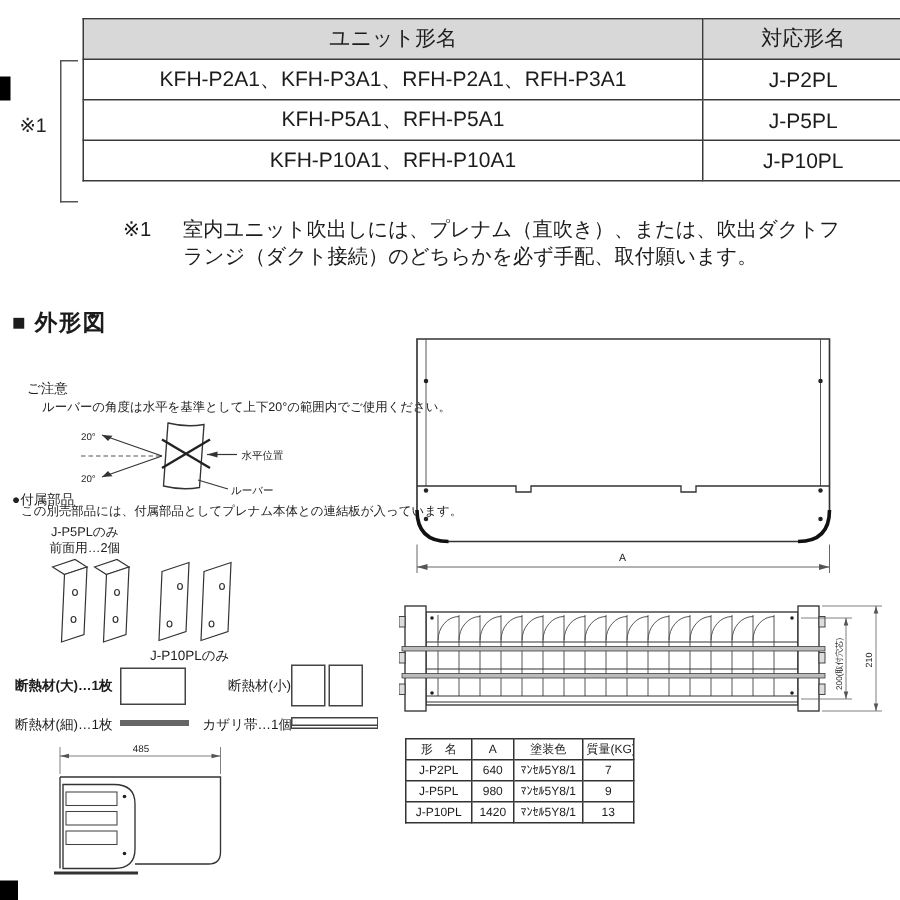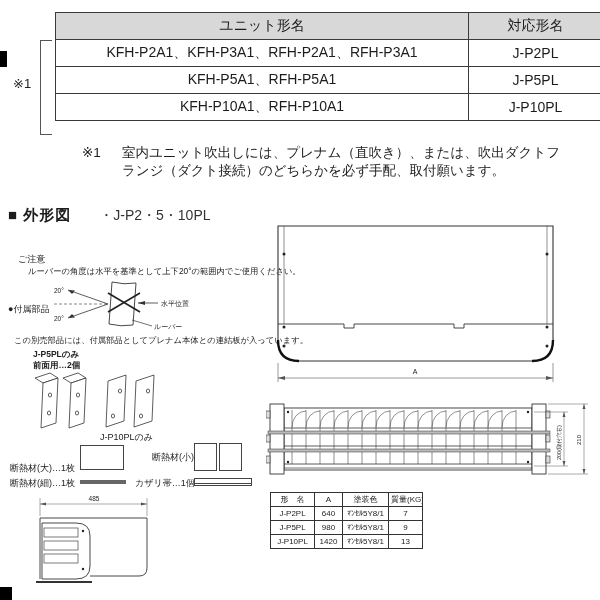--- a/index.html
+++ b/index.html
@@ -27,23 +27,23 @@
   #note .body{flex:1;}
   
   #section-heading{left:8px;top:206px;display:flex;align-items:baseline;font-size:15px;}
   #section-heading .title{font-weight:bold;letter-spacing:1px;}
   #section-heading .subtitle{margin-left:28px;font-size:14px;color:#333;}
   
   .tiny{font-size:9px;color:#222;line-height:1.25;}
   .tiny2{font-size:8.5px;color:#222;line-height:1.3;}
   #caution-title{left:18px;top:254px;}
   #caution-text{left:28px;top:266px;width:235px;white-space:nowrap;font-size:8.3px;}
-  #accessories-title{left:8px;top:304px;text-align:center;}
+  #accessories-title{left:8px;top:328px;text-align:center;}
   #accessories-desc{left:14px;top:335px;width:250px;white-space:nowrap;font-size:8.3px;}
-  .acc-label{text-align:left;font-weight:bold;}
+  .acc-label{text-align:center;}
   #acc-front-label{left:33px;top:349px;}
   #acc-back-label{left:97px;top:349px;}
   #p10-label{left:100px;top:431px;font-size:9px;}
   .item-label{font-size:9px;}
   
   .shape-outline{border:1px solid #444;background:#fff;}
   #insul-thin-shape{background:#666;}
   #kazari-shape{border:1px solid #444;border-bottom:3px double #444;background:#fff;}
   
   #spec-table{left:270px;top:492px;width:152px;border-collapse:collapse;table-layout:fixed;}
@@ -88,21 +88,20 @@
   <div id="ref-bracket" class="abs"></div>
   <div id="ref-label" class="abs">※1</div>
 
   <div id="note" class="abs">
     <span class="marker">※1</span>
     <span class="body">室内ユニット吹出しには、プレナム（直吹き）、または、吹出ダクトフランジ（ダクト接続）のどちらかを必ず手配、取付願います。</span>
   </div>
 
   <div id="section-heading" class="abs">
     <span class="title">■ 外形図</span>
-    <span class="subtitle">・J-P2・5・10PL</span>
   </div>
 
   <div id="caution-title" class="abs tiny">ご注意</div>
   <div id="caution-text" class="abs tiny">ルーバーの角度は水平を基準として上下20°の範囲内でご使用ください。</div>
 
   <svg class="abs" style="left:46px;top:278px;" width="170" height="52" viewBox="0 0 170 52">
     <line x1="8" y1="26" x2="62" y2="26" stroke="#555" stroke-width="0.7" stroke-dasharray="3,2"></line>
     <line x1="62" y1="26" x2="22" y2="12" stroke="#333" stroke-width="0.8"></line>
     <polygon points="22,12 29,12.5 26,16" fill="#333"></polygon>
     <line x1="62" y1="26" x2="22" y2="40" stroke="#333" stroke-width="0.8"></line>
@@ -146,21 +145,21 @@
       <ellipse cx="9" cy="45" rx="1.6" ry="2"></ellipse>
       <ellipse cx="16" cy="20" rx="1.6" ry="2"></ellipse>
       <path d="M32,10 L50,4 L48,50 L30,56 Z"></path>
       <ellipse cx="37" cy="45" rx="1.6" ry="2"></ellipse>
       <ellipse cx="44" cy="20" rx="1.6" ry="2"></ellipse>
     </g>
   </svg>
 
   <div id="p10-label" class="abs">J-P10PLのみ</div>
 
-  <div class="abs item-label" style="left:10px;top:462px;">断熱材(大)…1枚</div>
+  <div class="abs item-label" style="left:10px;top:451px;font-weight:bold;">断熱材(大)…1枚</div>
   <div class="abs shape-outline" style="left:80px;top:445px;width:42px;height:23px;"></div>
   <div class="abs item-label" style="left:132px;top:451px;padding-left:20px;">断熱材(小)…2枚</div>
   <div class="abs shape-outline" style="left:194px;top:443px;width:21px;height:26px;"></div>
   <div class="abs shape-outline" style="left:219px;top:443px;width:21px;height:26px;"></div>
   <div class="abs item-label" style="left:10px;top:477px;">断熱材(細)…1枚</div>
   <div id="insul-thin-shape" class="abs" style="left:80px;top:480px;width:46px;height:4px;"></div>
   <div class="abs item-label" style="left:135px;top:477px;">カザリ帯…1個</div>
   <div id="kazari-shape" class="abs" style="left:194px;top:478px;width:56px;height:4px;"></div>
 
   <svg class="abs" style="left:268px;top:220px;" width="295" height="172" viewBox="0 0 295 172">

